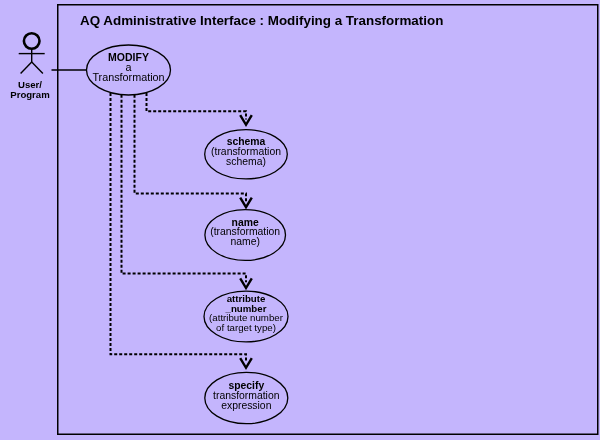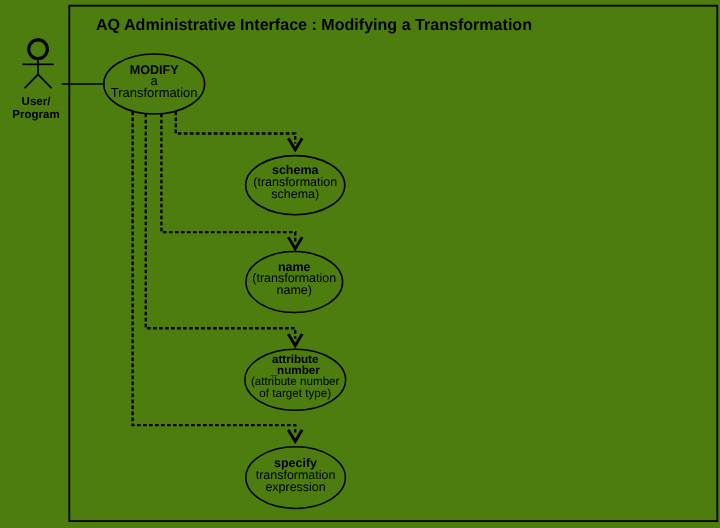--- a/index.html
+++ b/index.html
@@ -1,16 +1,16 @@
 <!DOCTYPE html>
 <html><head>
 <meta charset="utf-8">
 <style>
   html,body{margin:0;padding:0;background:#fff;}
-  #canvas{position:relative;width:600px;height:440px;background:#4d7c0f;overflow:hidden;}
+  #canvas{position:relative;width:600px;height:440px;background:#c4b5fd;overflow:hidden;}
   svg{position:absolute;left:0;top:0;}
   text{font-family:"Liberation Sans",sans-serif;fill:#000;}
 </style>
 </head>
 <body>
 <div id="canvas">
 <svg width="600" height="440" viewBox="0 0 600 440">
 
   <rect x="57.75" y="4.75" width="540" height="429.5" fill="none" stroke="#000" stroke-width="1.5"></rect>
 

